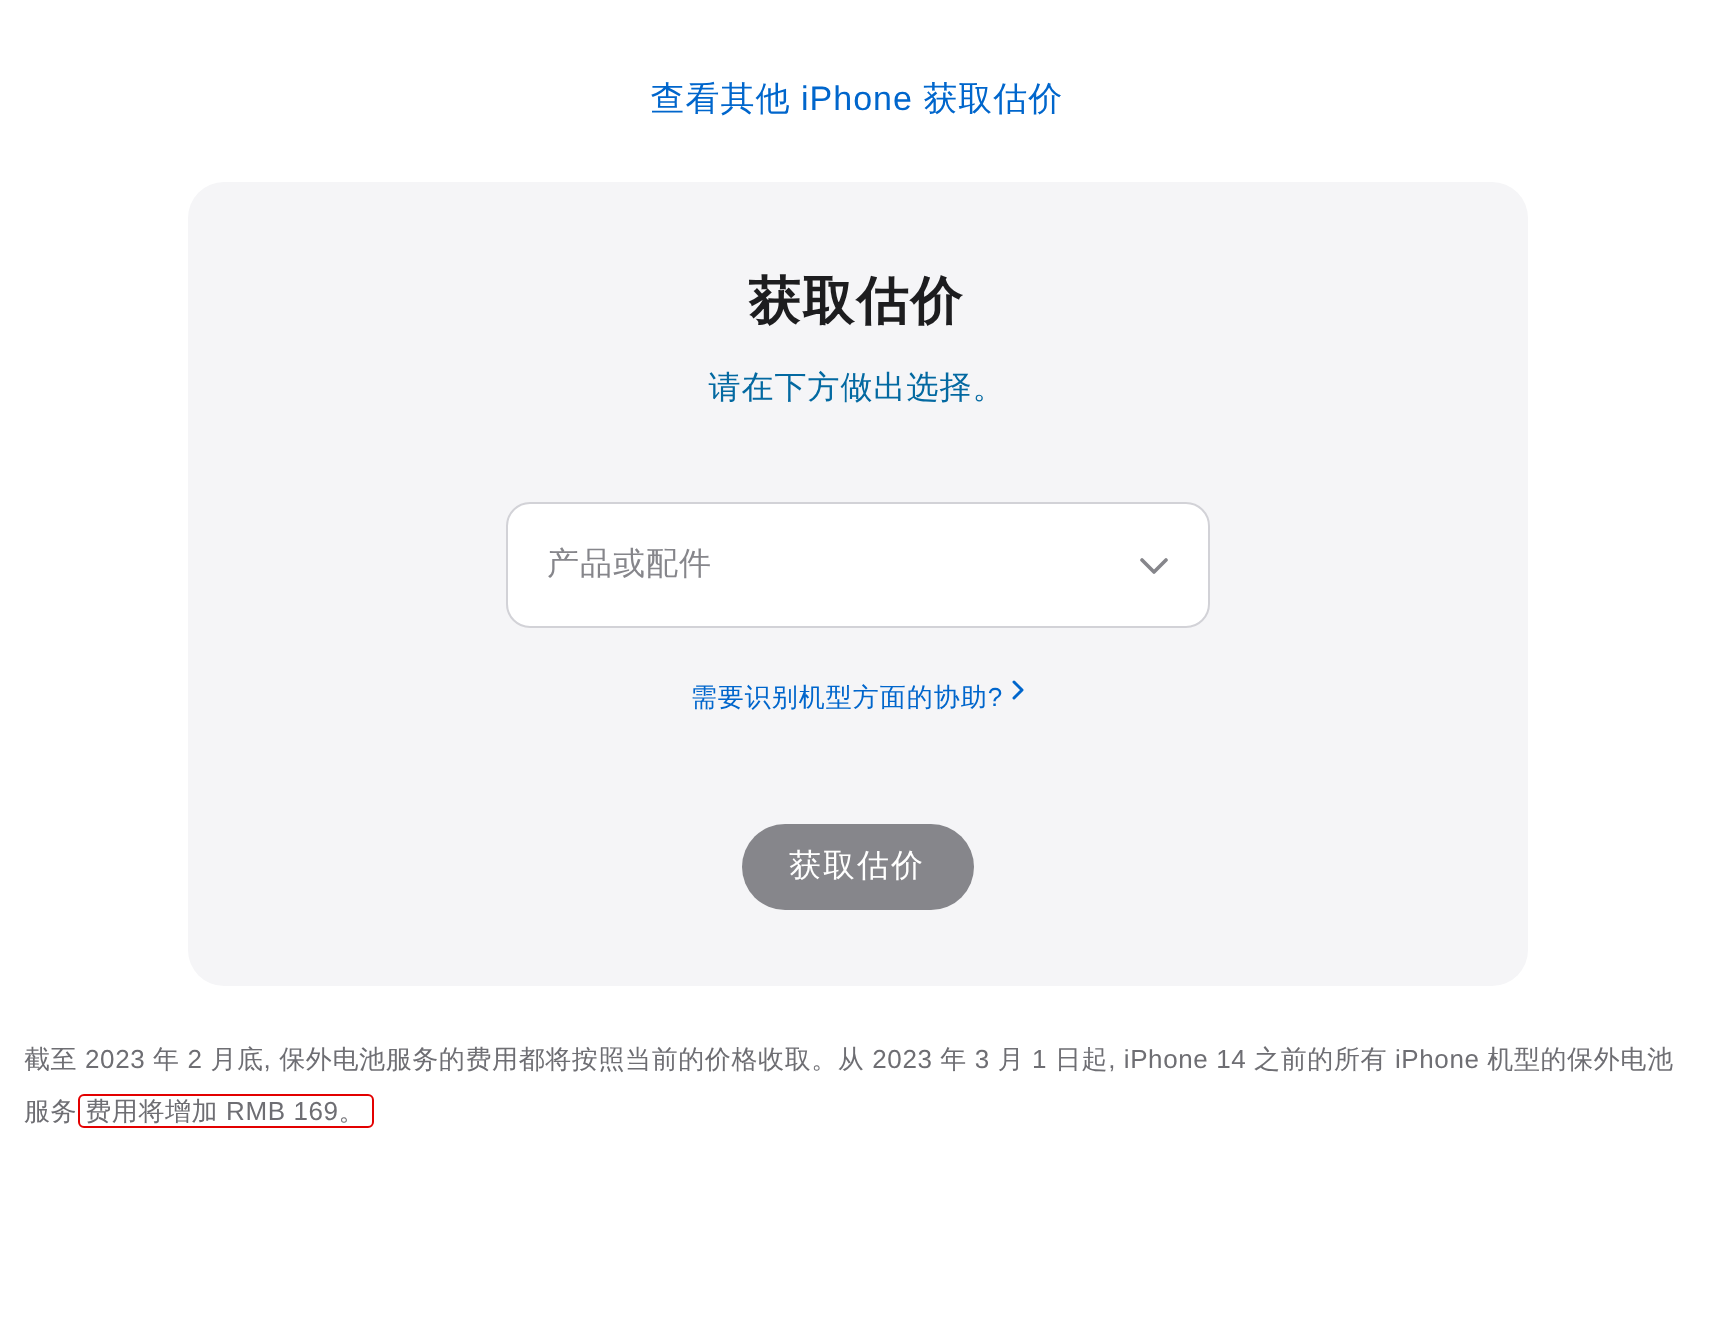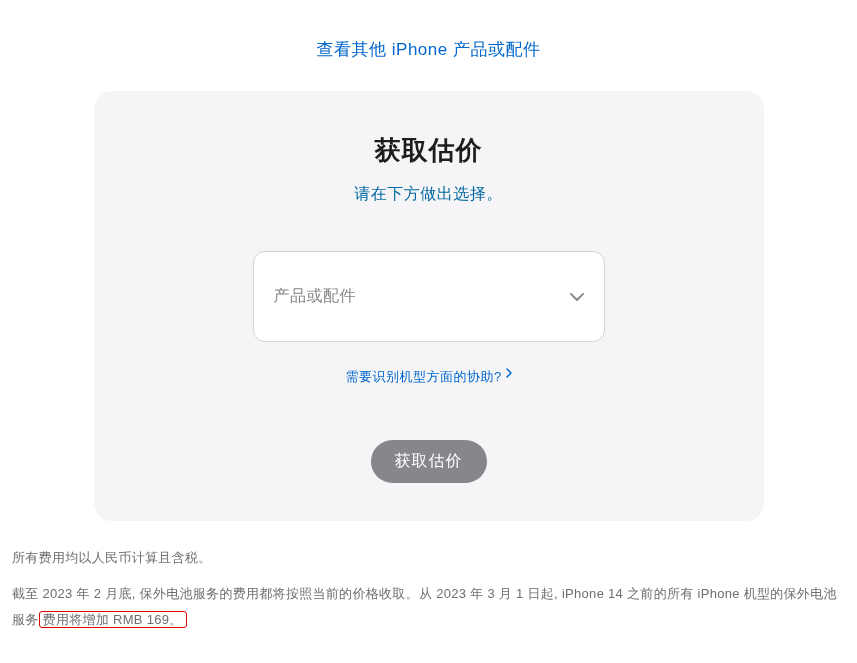--- a/index.html
+++ b/index.html
@@ -45,21 +45,21 @@
       color: #0369a1;
       margin-bottom: 46px;
       letter-spacing: 0.5px;
     }
     .select-box {
       width: 352px;
       margin: 0 auto 22px auto;
       background: #ffffff;
       border: 1px solid #d2d2d7;
       border-radius: 12px;
-      padding: 34px 20px;
+      padding: 20px 20px;
       display: flex;
       align-items: center;
       justify-content: space-between;
       cursor: pointer;
     }
     .select-placeholder {
       color: #86868b;
       font-size: 16px;
       letter-spacing: 0.5px;
     }
@@ -104,21 +104,21 @@
       border: 1.5px solid #e30000;
       border-radius: 3px;
       padding: 0px 3px;
       display: inline;
     }
   </style>
 </head>
 <body>
 
 <div class="top-link">
-  <a href="#">查看其他 iPhone 产品或配件</a>
+  <a href="#">查看其他 iPhone 获取估价</a>
 </div>
 
 <div class="card">
   <h2 class="card-title">获取估价</h2>
   <p class="card-subtitle">请在下方做出选择。</p>
 
   <div class="select-box">
     <span class="select-placeholder">产品或配件</span>
     <svg class="chevron" viewBox="0 0 14 8" fill="none">
       <path d="M1 1L7 7L13 1" stroke="#86868b" stroke-width="1.8" stroke-linecap="round" stroke-linejoin="round"></path>
@@ -132,17 +132,16 @@
       <path d="M1 1L5 5L1 9" stroke="#0066cc" stroke-width="1.5" stroke-linecap="round" stroke-linejoin="round"></path>
     </svg>
   </a>
 
   <div>
     <button class="submit-button">获取估价</button>
   </div>
 </div>
 
 <div class="footer">
-  <p>所有费用均以人民币计算且含税。</p>
   <p>
     <span>截至 2023 年 2 月底, 保外电池服务的费用都将按照当前的价格收取。从 2023 年 3 月 1 日起, iPhone 14 之前的所有 iPhone 机型的保外电池服务</span><span class="highlight">费用将增加 RMB 169。</span>
   </p>
 </div>
 
 </body></html>

